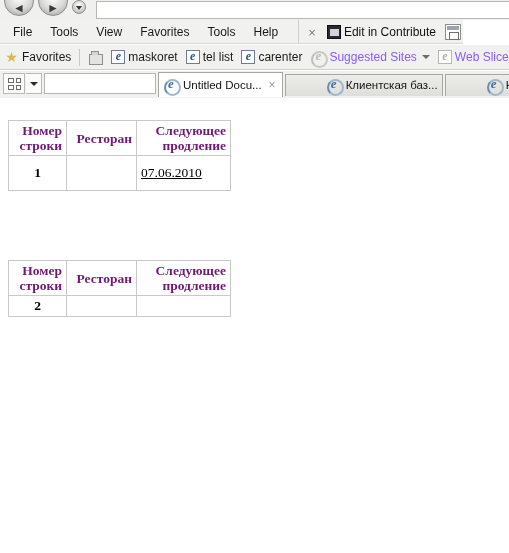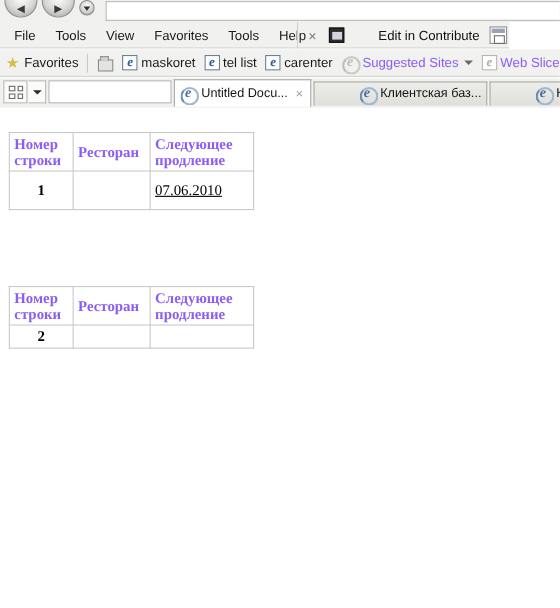--- a/index.html
+++ b/index.html
@@ -68,21 +68,21 @@
   }
   .menuright {
     position: absolute; right: 0; top: 0; height: 24px;
     display: flex; align-items: center; border-left: 1px solid #cfcfcc;
     padding-left: 2px;
   }
   .mb-x {
     width: 22px; text-align: center; font-size: 13px; color: #7a7a78;
     font-family: "Liberation Sans", sans-serif;
   }
-  .contrib { display: flex; align-items: center; padding: 0 4px; gap: 28px; }
+  .contrib { display: flex; align-items: center; padding: 0 4px; }
   .contrib-ico {
     width: 14px; height: 14px; background: #2b2b2b; border: 1px solid #111;
     margin-right: 3px; position: relative;
   }
   .contrib-ico::after {
     content: ""; position: absolute; left: 2px; top: 3px; width: 9px; height: 7px;
     background: #cfd4dd;
   }
   .contrib-label { font-size: 12px; color: #111; white-space: nowrap; }
   .mb-ico2 {
@@ -209,22 +209,22 @@
     font-family: "Liberation Serif", serif;
     background: #ffffff;
     border: 1px solid #d6d6d6;
   }
   .tbl td, .tbl th {
     border: 1px solid #c9c9c9;
     padding: 2px 4px;
     vertical-align: middle;
   }
   .tbl th {
-    font-weight: bold; font-size: 13.5px; color: #8b5cf6;
-    text-align: left; line-height: 15px;
+    font-weight: bold; font-size: 13.5px; color: #701a75;
+    text-align: right; line-height: 15px;
   }
   .tbl td {
     font-size: 13.5px; color: #000;
   }
   .c-num { width: 58px; text-align: center; }
   .c-rest { width: 70px; }
   .c-next { width: 94px; }
   td.c-num { text-align: center; font-weight: bold; }
   td.c-next { text-align: left; text-decoration: underline; }
   .tbl-1 { left: 8px; top: 22px; }

